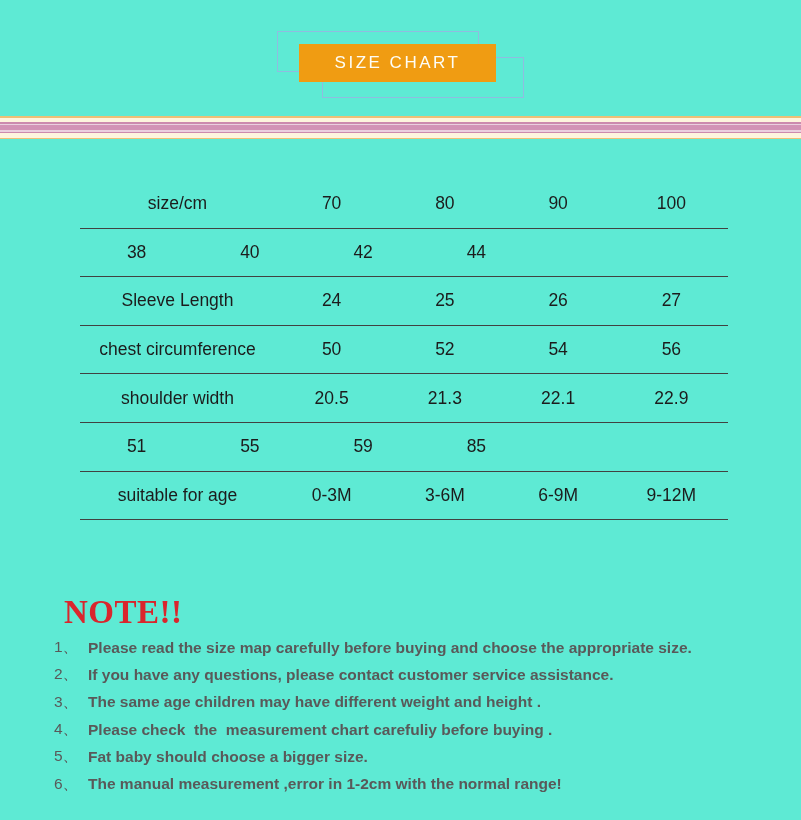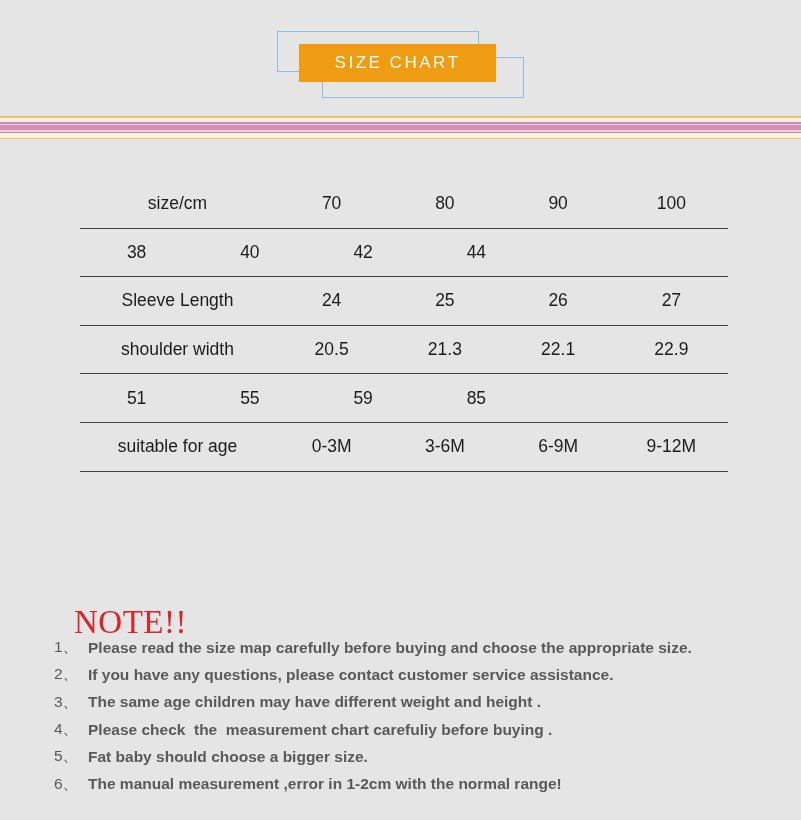--- a/index.html
+++ b/index.html
@@ -1,20 +1,20 @@
 <!DOCTYPE html>
 <html><head>
 <meta charset="utf-8">
 <style>
   html, body { margin: 0; padding: 0; background: #ffffff; }
   .page {
     position: relative;
     width: 801px;
     height: 820px;
-    background: #e5e5e5;
+    background: #5eead4;
     overflow: hidden;
     font-family: "Liberation Sans", "DejaVu Sans", sans-serif;
   }
 
   
   .blue-rect {
     position: absolute;
     border: 1px solid #8fbce0;
     background: transparent;
   }
@@ -73,23 +73,23 @@
     font-size: 17.5px;
   }
   .tcell.label {
     flex: 0 0 195px;
   }
 
   
   .note-title {
     position: absolute;
     left: 56px; top: 586px;
-    margin: 18px;
+    margin: 8px;
     font-family: "Liberation Serif", "DejaVu Serif", serif;
-    font-weight: 400;
+    font-weight: 700;
     font-size: 33px;
     color: #d9262d;
     letter-spacing: 0.5px;
   }
   .note-list {
     position: absolute;
     left: 54px; top: 634px;
     margin: 0; padding: 0;
     list-style: none;
     color: #595959;
@@ -138,20 +138,27 @@
       <div class="tcell">44</div>
     </div>
     <div class="trow">
       <div class="tcell label">Sleeve Length</div>
       <div class="tcell">24</div>
       <div class="tcell">25</div>
       <div class="tcell">26</div>
       <div class="tcell">27</div>
     </div>
     <div class="trow">
+      <div class="tcell label">chest circumference</div>
+      <div class="tcell">50</div>
+      <div class="tcell">52</div>
+      <div class="tcell">54</div>
+      <div class="tcell">56</div>
+    </div>
+    <div class="trow">
       <div class="tcell label">shoulder width</div>
       <div class="tcell">20.5</div>
       <div class="tcell">21.3</div>
       <div class="tcell">22.1</div>
       <div class="tcell">22.9</div>
     </div>
     <div class="trow">
       <div class="tcell">51</div>
       <div class="tcell">55</div>
       <div class="tcell">59</div>

